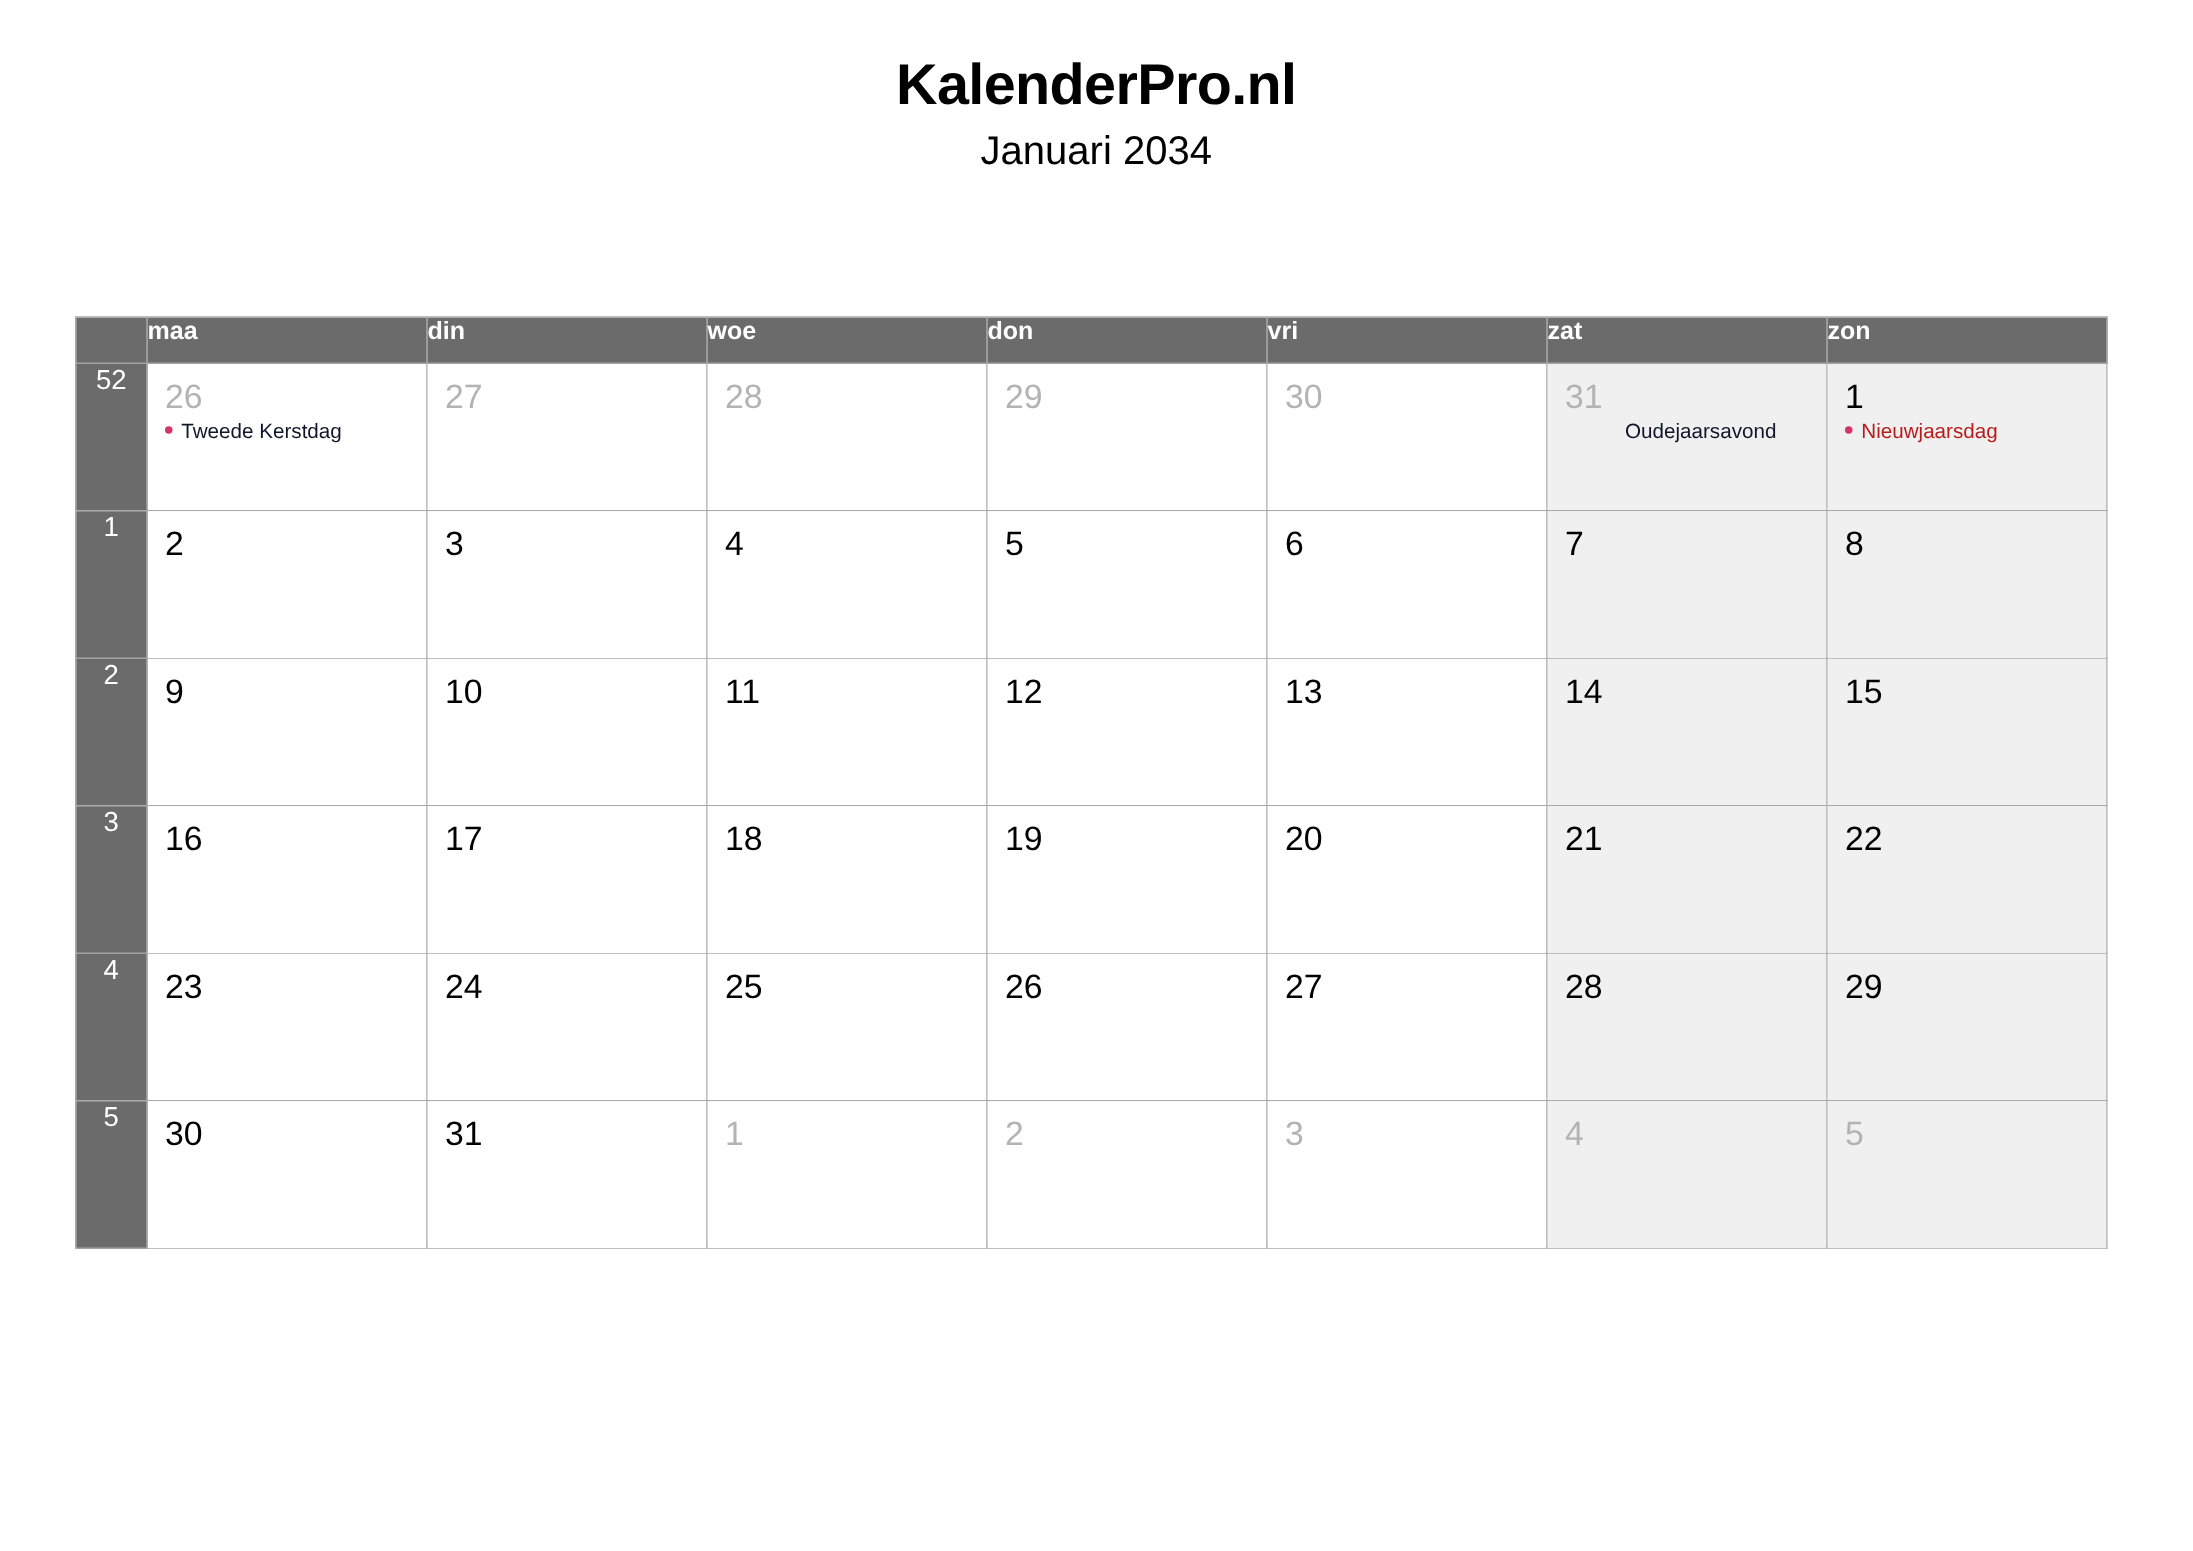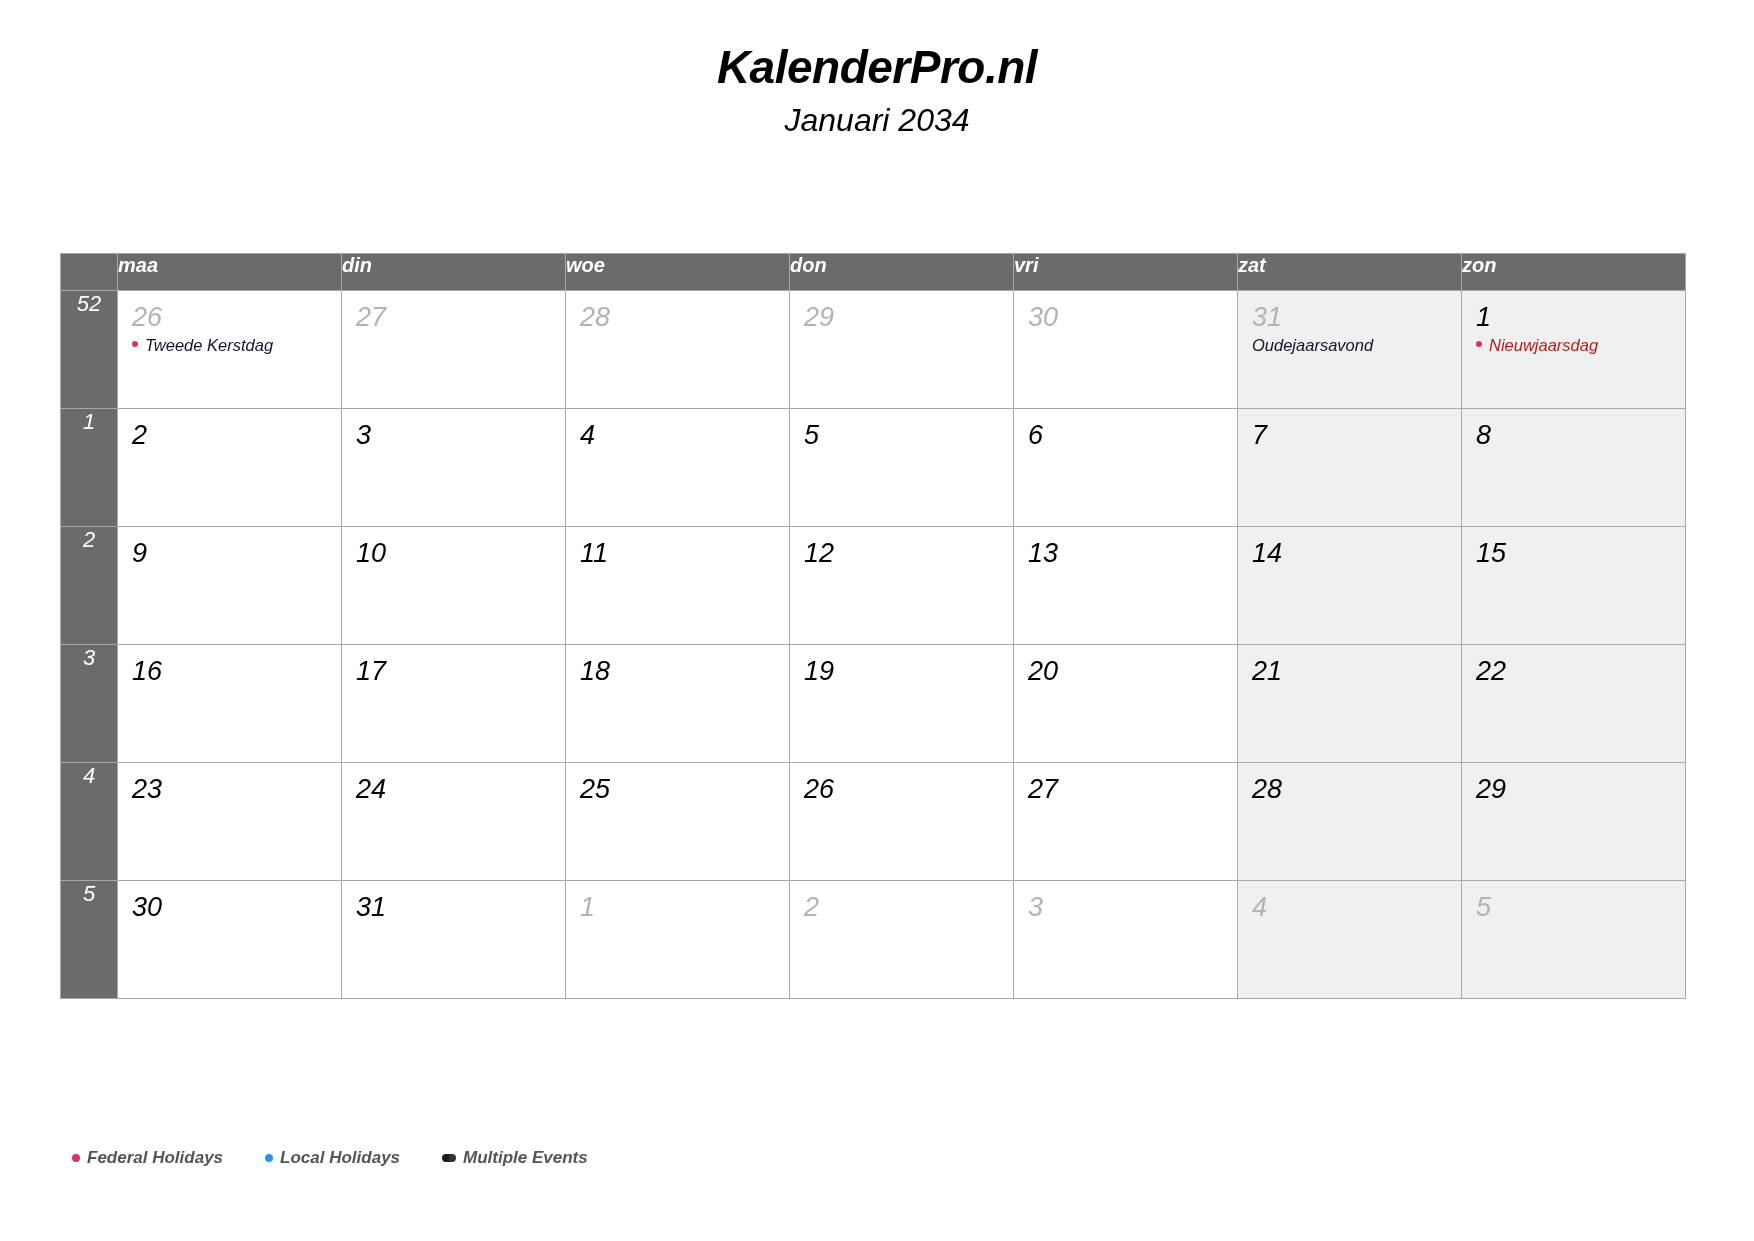--- a/index.html
+++ b/index.html
@@ -12,21 +12,20 @@
     height: 1241px;
     font-family: "Liberation Sans", sans-serif;
     color: #000000;
     overflow: hidden;
   }
   .page {
     position: relative;
     width: 1754px;
     height: 1037px;
     box-sizing: border-box;
-    font-style: italic;
   }
   .header {
     text-align: center;
     padding-top: 42px;
   }
   .site-title {
     font-size: 46px;
     font-weight: bold;
     letter-spacing: -0.5px;
     line-height: 1.1;
@@ -115,20 +114,21 @@
     position: absolute;
     left: 0;
     top: 6px;
     width: 6px;
     height: 6px;
     border-radius: 50%;
     display: inline-block;
   }
   .event.nobullet {
     padding-left: 0;
+    margin-left: 48px;
   }
   .legend {
     position: absolute;
     left: 72px;
     top: 1148px;
     display: flex;
     align-items: center;
     gap: 0;
     font-size: 17px;
     font-weight: bold;
@@ -348,28 +348,14 @@
               <div class="daynum">4</div>
             </td>
             <td class="day weekend outside">
               <div class="daynum">5</div>
             </td>
           </tr>
         </tbody>
     </table>
   </div>
 
-  <div class="legend" id="legend">
-      <div class="legend-item">
-        <span class="legend-dot" style="background: rgb(214, 51, 108);"></span>
-        <span>Federal Holidays</span>
-      </div>
-      <div class="legend-item">
-        <span class="legend-dot" style="background: rgb(33, 150, 243);"></span>
-        <span>Local Holidays</span>
-      </div>
-      <div class="legend-item">
-        <span class="legend-dot double"></span>
-        <span>Multiple Events</span>
-      </div>
-    </div>
 
 </div>
 
 </body></html>

